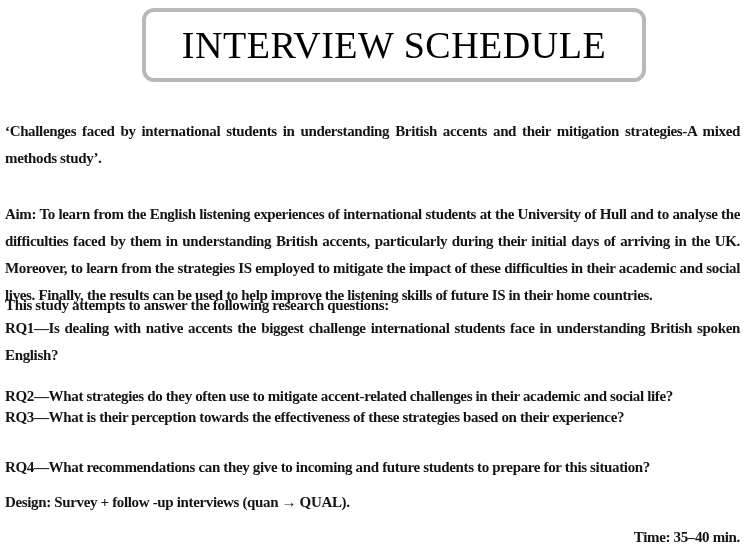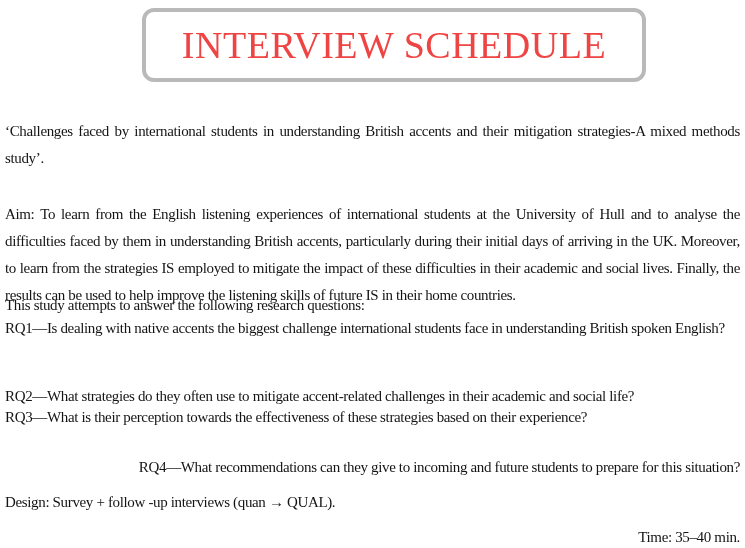--- a/index.html
+++ b/index.html
@@ -9,27 +9,27 @@
       color: #111111;
     }
     .title-box {
       position: absolute; left: 142px; top: 8px; width: 496px; height: 66px;
       border: 4px solid #b9b9b9; border-radius: 12px; box-sizing: content-box;
       display: flex; align-items: center; justify-content: center;
       background: #ffffff;
     }
     .title {
       font-family: "Liberation Serif", "DejaVu Serif", serif;
-      font-size: 38px; letter-spacing: 0.5px; color: #ef4444; font-weight: normal;
+      font-size: 38px; letter-spacing: 0.5px; color: #000000; font-weight: normal;
       margin: 0; white-space: nowrap;
     }
     .p {
       position: absolute; left: 5px; width: 735px; margin: 0;
       font-size: 15px; line-height: 27px; letter-spacing: -0.35px;
-      text-align: justify; color: #141414;
+      text-align: justify; color: #141414; font-weight: bold;
     }
     .p.nj { text-align: left; margin-top: 8px; }
     .p.last-left { text-align-last: left; }
   </style>
 </head>
 <body>
 
 <div class="title-box">
   <h1 class="title">INTERVIEW SCHEDULE</h1>
 </div>
@@ -39,17 +39,17 @@
 <p class="p last-left" style="top:201px;">Aim: To learn from the English listening experiences of international students at the University of Hull and to analyse the difficulties faced by them in understanding British accents, particularly during their initial days of arriving in the UK. Moreover, to learn from the strategies IS employed to mitigate the impact of these difficulties in their academic and social lives. Finally, the results can be used to help improve the listening skills of future IS in their home countries.</p>
 
 <p class="p nj" style="top:284px;">This study attempts to answer the following research questions:</p>
 
 <p class="p last-left" style="top:315px;">RQ1—Is dealing with native accents the biggest challenge international students face in understanding British spoken English?</p>
 
 <p class="p nj" style="top:375px;">RQ2—What strategies do they often use to mitigate accent-related challenges in their academic and social life?</p>
 
 <p class="p nj" style="top:396px;">RQ3—What is their perception towards the effectiveness of these strategies based on their experience?</p>
 
-<p class="p nj" style="top:446px;text-align:right;">RQ4—What recommendations can they give to incoming and future students to prepare for this situation?</p>
+<p class="p nj" style="top:446px;">RQ4—What recommendations can they give to incoming and future students to prepare for this situation?</p>
 
 <p class="p nj" style="top:481px;">Design: Survey + follow -up interviews (quan → QUAL).</p>
 
 <p class="p nj" style="top:516px;text-align:right;">Time: 35–40 min.</p>
 
 </body></html>

